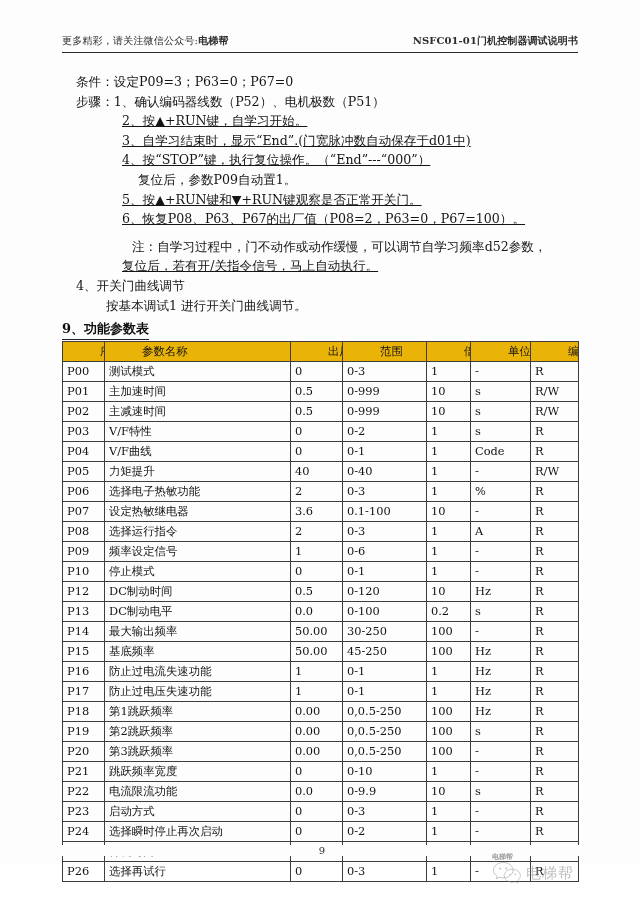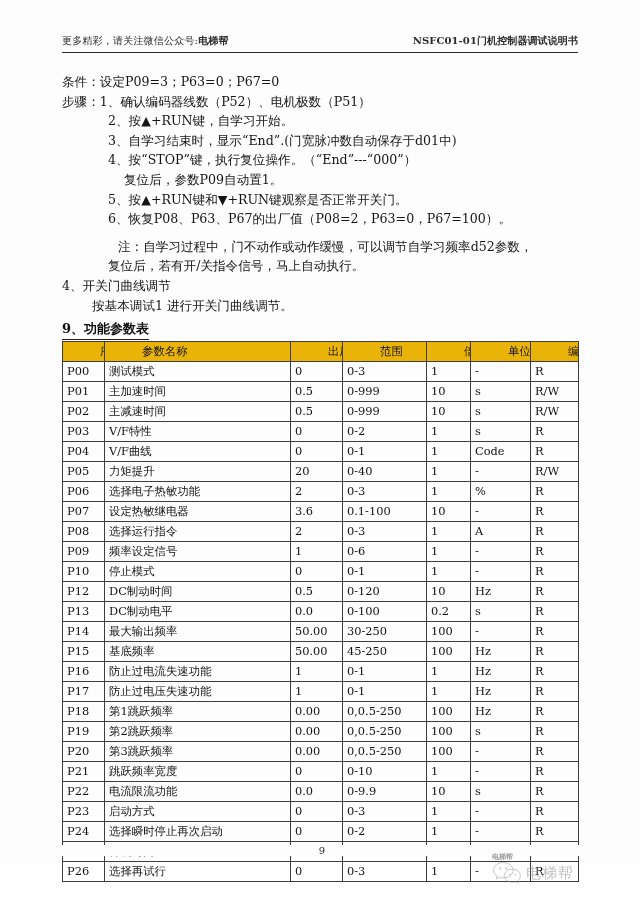--- a/index.html
+++ b/index.html
@@ -45,31 +45,31 @@
     left: 62px;
     top: 52px;
     width: 516px;
     height: 0;
     border-bottom: 1.6px solid #2a2a2a;
   }
 
   
   .body-text {
     position: absolute;
-    left: 62px;
+    left: 76px;
     top: 72px;
     width: 520px;
     font-size: 12.6px;
     line-height: 19.6px;
     color: #151515;
   }
   .ln { white-space: nowrap; }
   .ind-0 { padding-left: 0px; }
   .ind-1 { padding-left: 30px; }
-  .ind-2 { padding-left: 46px; }
+  .ind-2 { padding-left: 46px; text-decoration: underline; }
   .ind-3 { padding-left: 62px; }
   .ind-note { padding-left: 56px; }
   .gap-sm { height: 8px; }
 
   
   .section-heading {
     position: absolute;
     left: 62px;
     top: 320px;
     font-size: 13px;
@@ -256,21 +256,21 @@
           <td>V/F曲线</td>
           <td>0</td>
           <td>0-1</td>
           <td>1</td>
           <td>Code</td>
           <td>R</td>
         </tr>
         <tr>
           <td>P05</td>
           <td>力矩提升</td>
-          <td>20</td>
+          <td>40</td>
           <td>0-40</td>
           <td>1</td>
           <td>-</td>
           <td>R/W</td>
         </tr>
         <tr>
           <td>P06</td>
           <td>选择电子热敏功能</td>
           <td>2</td>
           <td>0-3</td>

